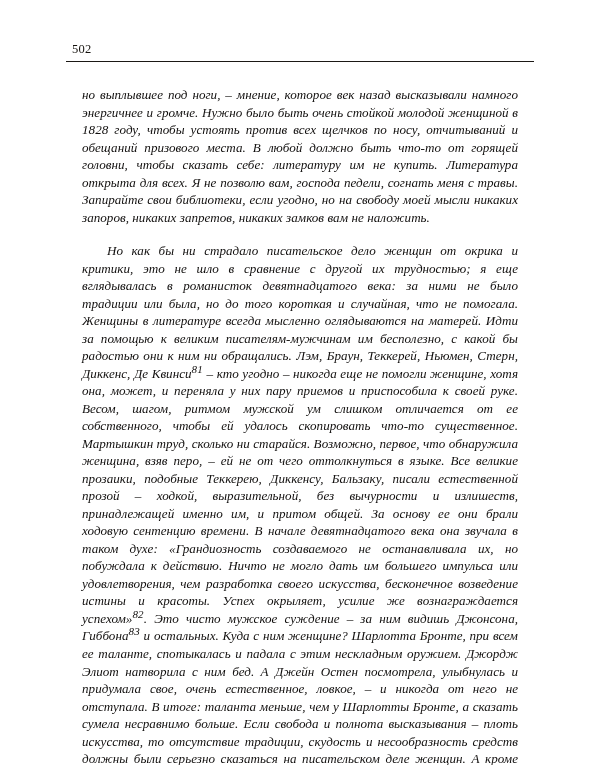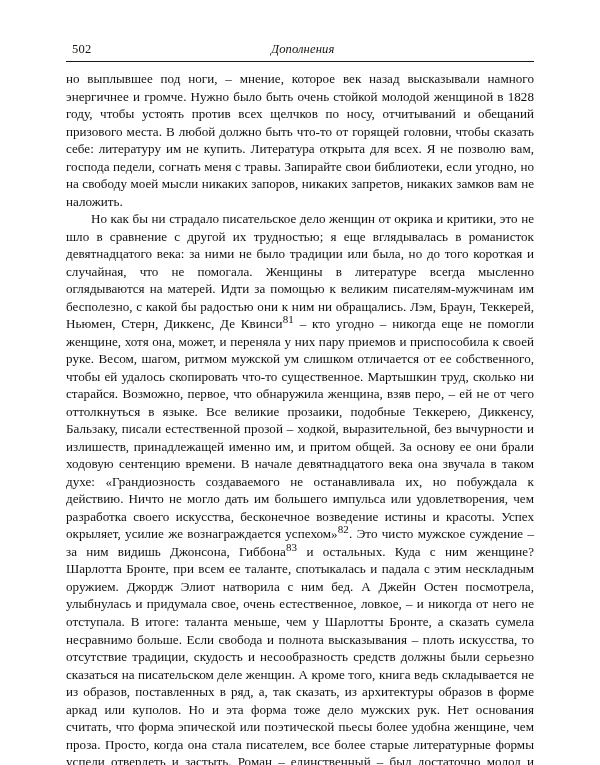--- a/index.html
+++ b/index.html
@@ -59,29 +59,30 @@
   }
 
   
   .text-block {
     position: absolute;
     left: 66px;
     top: 70px;
     width: 468px;
   }
   p.body-par {
-    margin: 0;
+    margin: 16px;
     font-size: 13.1px;
     line-height: 17.52px;
     text-align: justify;
     text-justify: inter-word;
     text-indent: 25px;
     hyphens: manual;
     word-spacing: 0.1px;
     letter-spacing: 0.02px;
+    font-style: italic;
   }
   p.body-par.no-indent {
     text-indent: 0;
   }
   sup.fn {
     font-size: 11px;
     vertical-align: super;
     line-height: 0;
     letter-spacing: 0.2px;
   }
@@ -96,21 +97,20 @@
   }
 </style>
 </head>
 <body>
 
 <div class="page">
   <div class="paper-tint"></div>
 
   <div class="running-head">
     <span class="folio">502</span>
-    <span class="head-title">Дополнения</span>
   </div>
   <div class="head-rule"></div>
 
   <div class="text-block">
     <p class="body-par no-indent">но выплывшее под ноги, – мнение, которое век назад высказывали намного энергичнее и громче. Нужно было быть очень стойкой молодой женщиной в 1828 году, чтобы устоять против всех щелчков по носу, отчитываний и обещаний призового места. В любой должно быть что-то от горящей головни, чтобы сказать себе: литературу им не купить. Литература открыта для всех. Я не позволю вам, господа педели, согнать меня с травы. Запирайте свои библиотеки, если угодно, но на свободу моей мысли никаких запоров, никаких запретов, никаких замков вам не наложить.</p>
     <p class="body-par">Но как бы ни страдало писательское дело женщин от окрика и критики, это не шло в сравнение с другой их трудностью; я еще вглядывалась в романисток девятнадцатого века: за ними не было традиции или была, но до того короткая и случайная, что не помогала. Женщины в литературе всегда мысленно оглядываются на матерей. Идти за помощью к великим писателям-мужчинам им бесполезно, с какой бы радостью они к ним ни обращались. Лэм, Браун, Теккерей, Ньюмен, Стерн, Диккенс, Де Квинси<sup class="fn">81</sup> – кто угодно – никогда еще не помогли женщине, хотя она, может, и переняла у них пару приемов и приспособила к своей руке. Весом, шагом, ритмом мужской ум слишком отличается от ее собственного, чтобы ей удалось скопировать что-то существенное. Мартышкин труд, сколько ни старайся. Возможно, первое, что обнаружила женщина, взяв перо, – ей не от чего оттолкнуться в языке. Все великие прозаики, подобные Теккерею, Диккенсу, Бальзаку, писали естественной прозой – ходкой, выразительной, без вычурности и излишеств, принадлежащей именно им, и притом общей. За основу ее они брали ходовую сентенцию времени. В начале девятнадцатого века она звучала в таком духе: «Грандиозность создаваемого не останавливала их, но побуждала к действию. Ничто не могло дать им большего импульса или удовлетворения, чем разработка своего искусства, бесконечное возведение истины и красоты. Успех окрыляет, усилие же вознаграждается успехом»<sup class="fn">82</sup>. Это чисто мужское суждение – за ним видишь Джонсона, Гиббона<sup class="fn">83</sup> и остальных. Куда с ним женщине? Шарлотта Бронте, при всем ее таланте, спотыкалась и падала с этим нескладным оружием. Джордж Элиот натворила с ним бед. А Джейн Остен посмотрела, улыбнулась и придумала свое, очень естественное, ловкое, – и никогда от него не отступала. В итоге: таланта меньше, чем у Шарлотты Бронте, а сказать сумела несравнимо больше. Если свобода и полнота высказывания – плоть искусства, то отсутствие традиции, скудость и несообразность средств должны были серьезно сказаться на писательском деле женщин. А кроме того, книга ведь складывается не из образов, поставленных в ряд, а, так сказать, из архитектуры образов в форме аркад или куполов. Но и эта форма тоже дело мужских рук. Нет основания считать, что форма эпической или поэтической пьесы более удобна женщине, чем проза. Просто, когда она стала писателем, все более старые литературные формы успели отвердеть и застыть. Роман – единственный – был достаточно молод и мягок под ее пальцами, – возможно, еще поэтому она писала романы.</p>
   </div>
 </div>
 
 </body></html>

